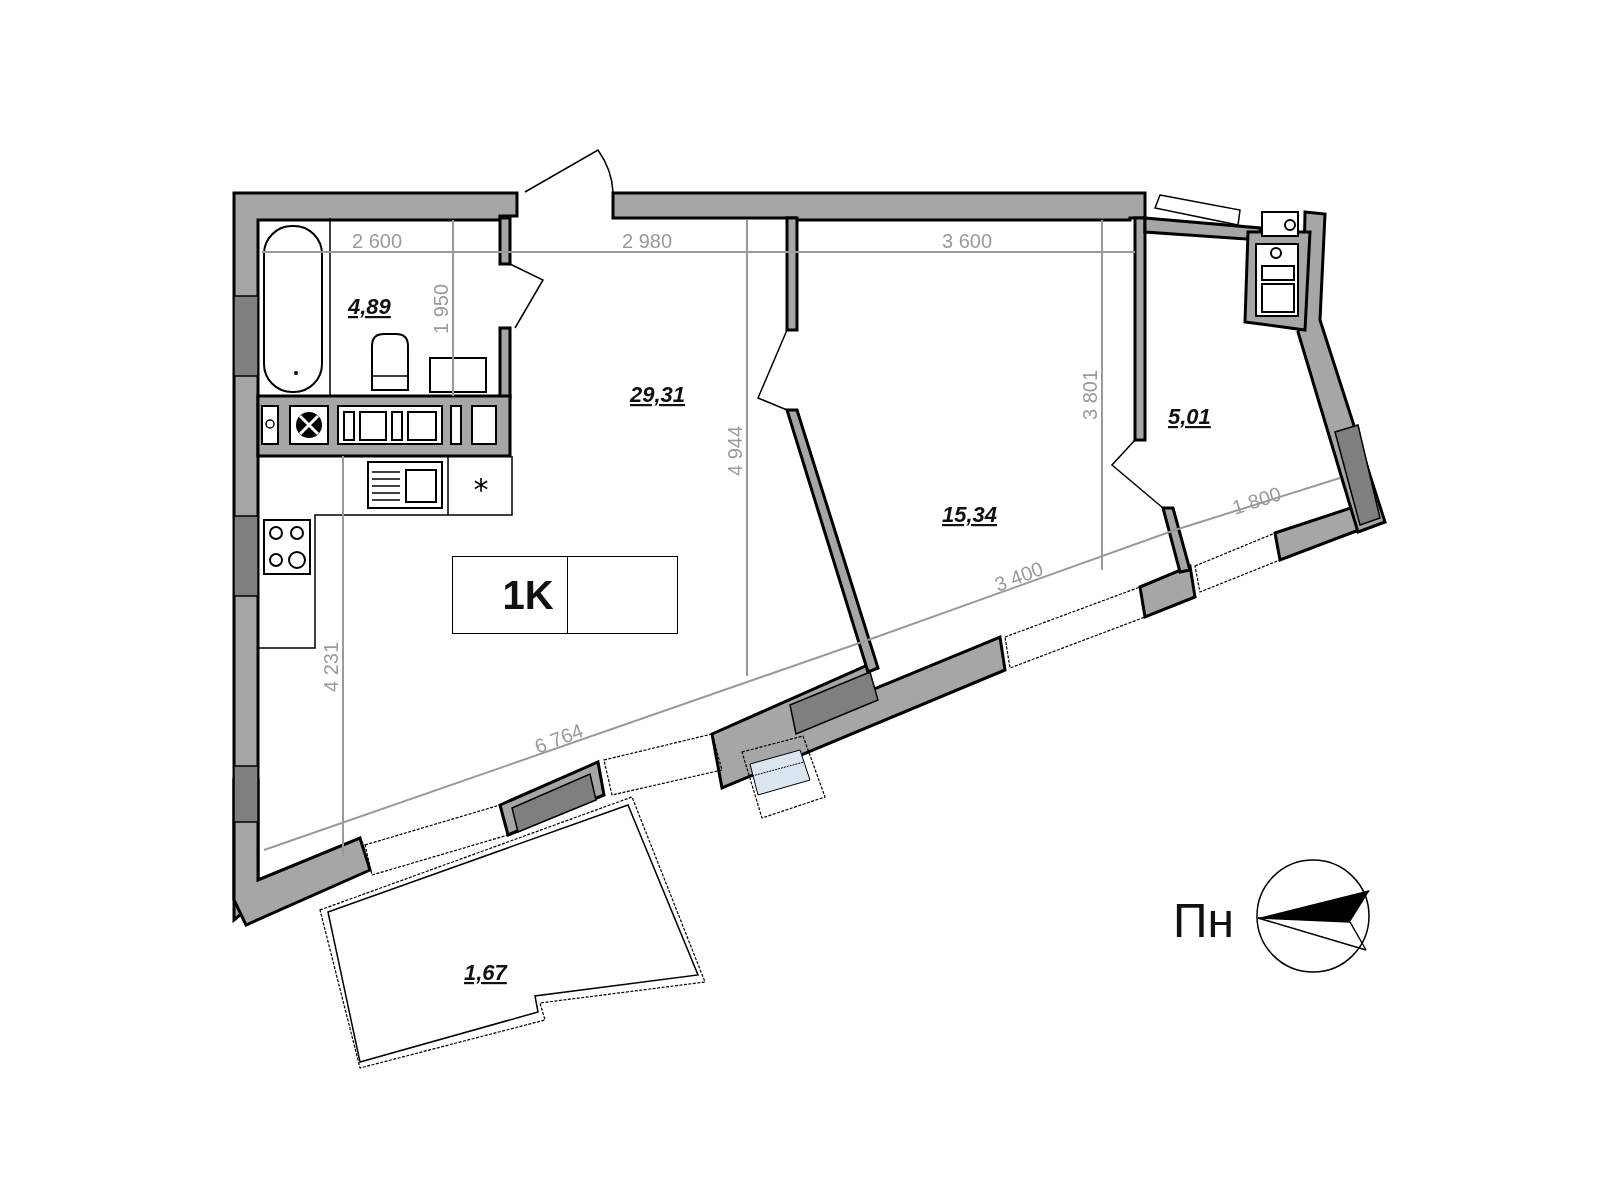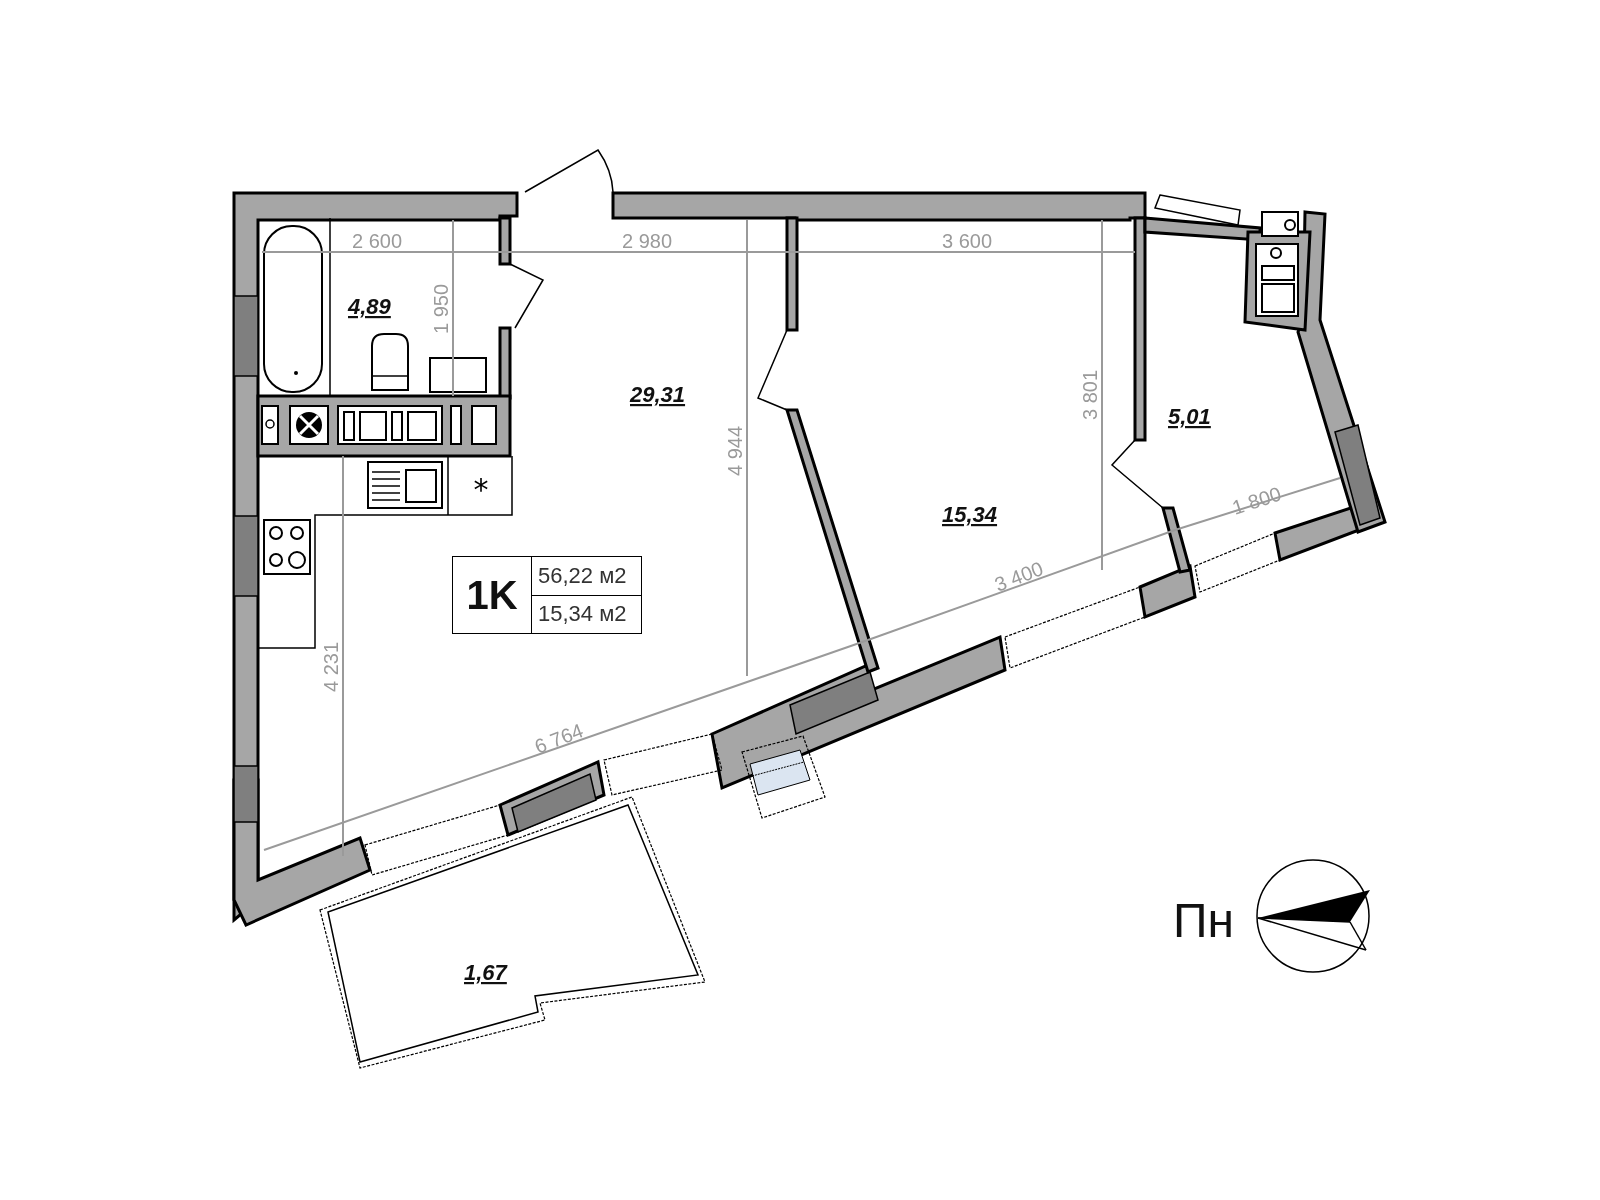--- a/index.html
+++ b/index.html
@@ -6,21 +6,21 @@
   body { width:1600px; height:1200px; position:relative; overflow:hidden; font-family:"Liberation Sans", sans-serif; }
   svg { position:absolute; left:0; top:0; }
   .wall { fill:#a6a6a6; stroke:#000; stroke-width:3; stroke-linejoin:miter; }
   .wall-dark { fill:#7f7f7f; stroke:#000; stroke-width:1.5; }
   .thin { fill:none; stroke:#000; stroke-width:1.5; }
   .dash { fill:none; stroke:#000; stroke-width:1.2; stroke-dasharray:3 1.5; }
   .dim { stroke:#9a9a9a; stroke-width:2; fill:none; }
   .dimtxt { fill:#9a9a9a; font-size:20px; font-family:"Liberation Sans", sans-serif; }
   .area { fill:#111; font-size:22px; font-weight:bold; font-style:italic; font-family:"Liberation Sans", sans-serif; text-decoration:underline; }
   .fix { fill:#fff; stroke:#000; stroke-width:2; }
-  .label-box { position:absolute; left:452px; top:556px; width:188px; height:76px; border:1.5px solid #000; background:#fff; display:flex; }
+  .label-box { position:absolute; left:452px; top:556px; width:188px; height:76px; border:1.5px solid #000; background:#fff; display:flex;padding-left:36px; }
   .label-type { width:78px; border-right:1.5px solid #000; display:flex; align-items:center; justify-content:center; font-size:40px; font-weight:bold; color:#111; }
   .label-vals { flex:1; display:flex; flex-direction:column; }
   .label-vals div { flex:1; display:flex; align-items:center; padding-left:6px; font-size:22px; color:#333; }
   .label-vals div:first-child { border-bottom:1.5px solid #000; }
   .north-text { position:absolute; left:1173px; top:893px; font-size:48px; color:#111; }
 </style>
 </head>
 <body>
 
 <svg width="1600" height="1200" viewBox="0 0 1600 1200">
@@ -175,19 +175,15 @@
     <circle cx="1313" cy="916" r="56" fill="#fff" stroke="#000" stroke-width="1.5"></circle>
     <polygon points="1258,918 1370,890 1350,922" fill="#000"></polygon>
     <line x1="1258" y1="918" x2="1350" y2="922" stroke="#000" stroke-width="1.5"></line>
     <line x1="1258" y1="918" x2="1366" y2="950" stroke="#000" stroke-width="1.5"></line>
     <line x1="1350" y1="922" x2="1366" y2="950" stroke="#000" stroke-width="1.5"></line>
   </g>
 </svg>
 
 <div class="label-box">
   <div class="label-type">1K</div>
-  <div class="label-vals">
-    <div>56,22 м2</div>
-    <div>15,34 м2</div>
-  </div>
 </div>
 
 <div class="north-text">Пн</div>
 
 </body></html>

